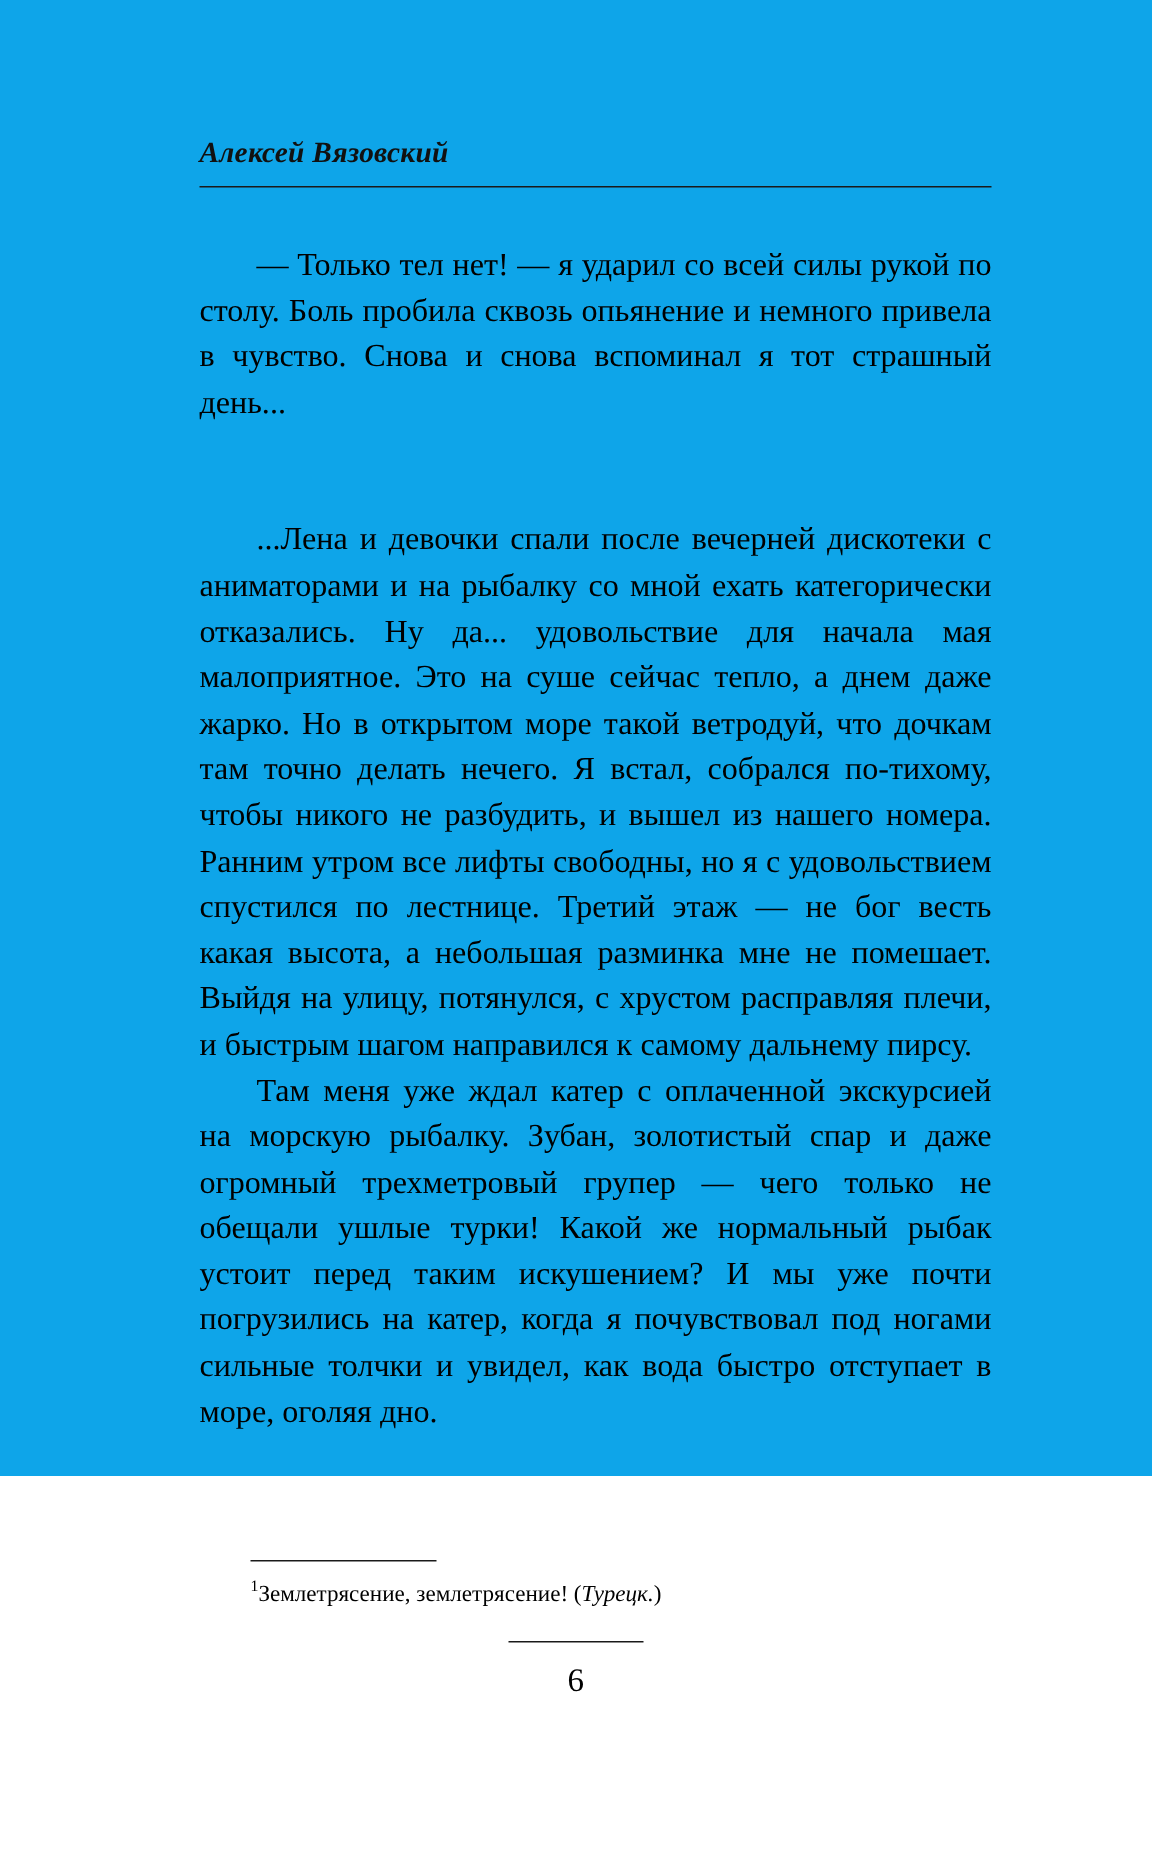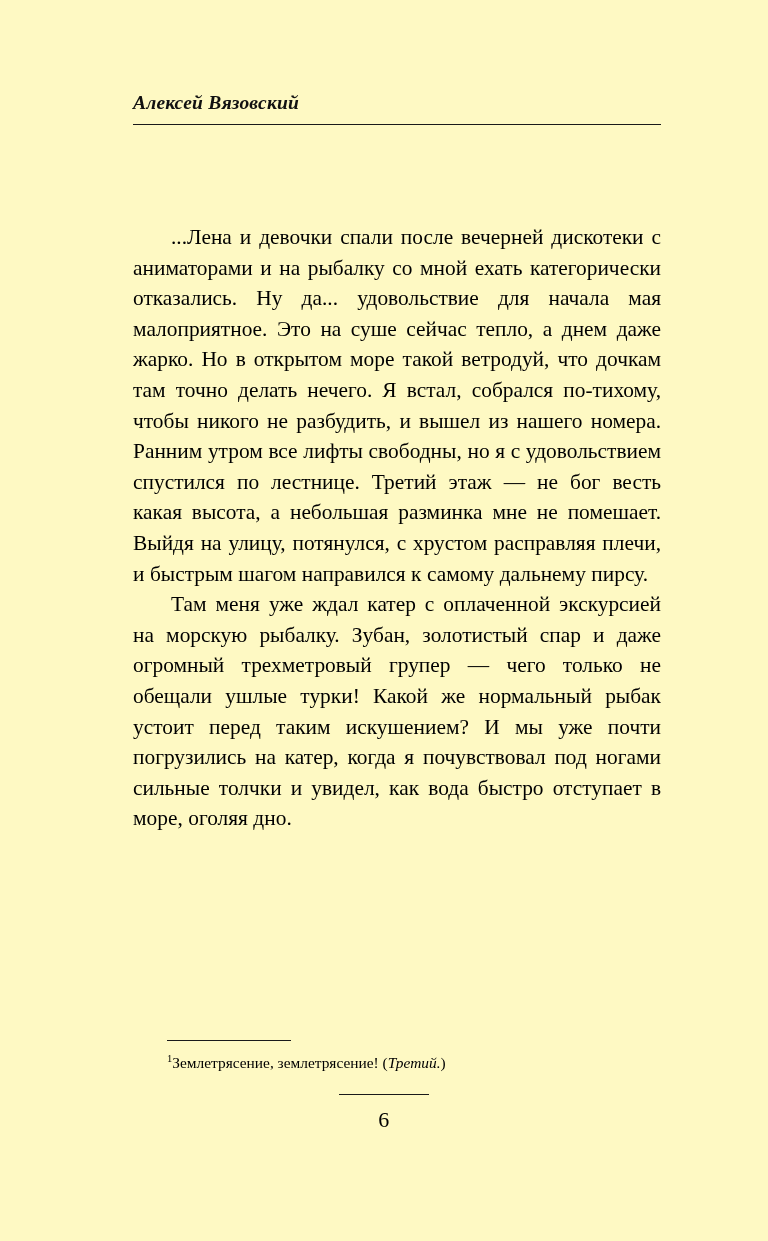--- a/index.html
+++ b/index.html
@@ -13,22 +13,22 @@
     position: relative;
     font-family: "Liberation Serif", "DejaVu Serif", serif;
     color: #000000;
     overflow: hidden;
   }
   .page {
     position: absolute;
     left: 0;
     top: 0;
     width: 768px;
-    height: 1241px;
-    background: #fef9c3;
+    height: 984px;
+    background: #0ea5e9;
   }
   .content {
     position: absolute;
     left: 133px;
     top: 92px;
     width: 528px;
   }
   .running-head {
     font-family: "Liberation Serif", "DejaVu Serif", serif;
     font-size: 19.5px;
@@ -115,34 +115,35 @@
 
 <div class="page">
 
   <div class="content">
 
     <div class="running-head">Алексей Вязовский</div>
     <div class="head-rule"></div>
 
     <div class="body-text">
 
+      <p>— Только тел нет! — я ударил со всей силы рукой по столу. Боль пробила сквозь опьянение и немного привела в чувство. Снова и снова вспоминал я тот страшный день...</p>
 
       <div class="gap-large"></div>
 
       <p>...Лена и девочки спали после вечерней дискотеки с аниматорами и на рыбалку со мной ехать категорически отказались. Ну да... удовольствие для начала мая малоприятное. Это на суше сейчас тепло, а днем даже жарко. Но в открытом море такой ветродуй, что дочкам там точно делать нечего. Я встал, собрался по-тихому, чтобы никого не разбудить, и вышел из нашего номера. Ранним утром все лифты свободны, но я с удовольствием спустился по лестнице. Третий этаж — не бог весть какая высота, а небольшая разминка мне не помешает. Выйдя на улицу, потянулся, с хрустом расправляя плечи, и быстрым шагом направился к самому дальнему пирсу.</p>
 
       <p>Там меня уже ждал катер с оплаченной экскурсией на морскую рыбалку. Зубан, золотистый спар и даже огромный трехметровый групер — чего только не обещали ушлые турки! Какой же нормальный рыбак устоит перед таким искушением? И мы уже почти погрузились на катер, когда я почувствовал под ногами сильные толчки и увидел, как вода быстро отступает в море, оголяя дно.</p>
 
 
     </div>
   </div>
 
   <div class="footnote-wrap">
     <div class="footnote-rule"></div>
-    <div class="footnote"><sup>1</sup><span>Землетрясение, землетрясение! (</span><i>Третий.</i><span>)</span></div>
+    <div class="footnote"><sup>1</sup><span>Землетрясение, землетрясение! (</span><i>Турецк.</i><span>)</span></div>
   </div>
 
   <div class="folio-wrap">
     <div class="folio-rule"></div>
     <div class="folio">6</div>
   </div>
 
 </div>
 
 </body></html>

